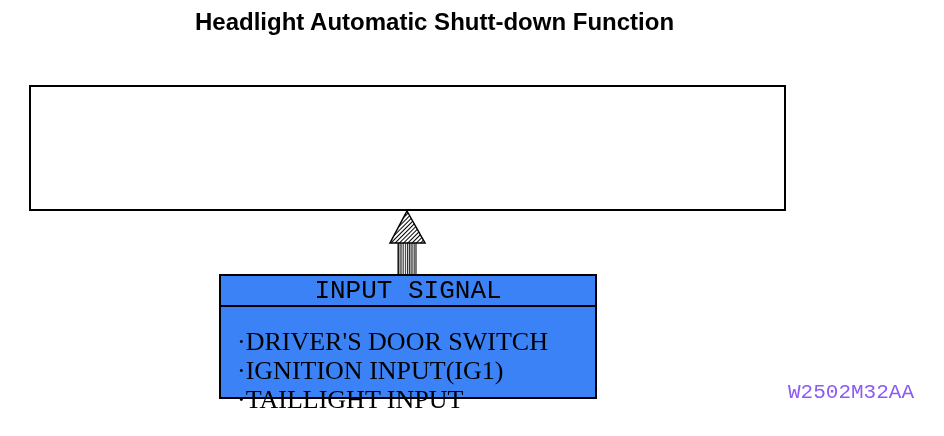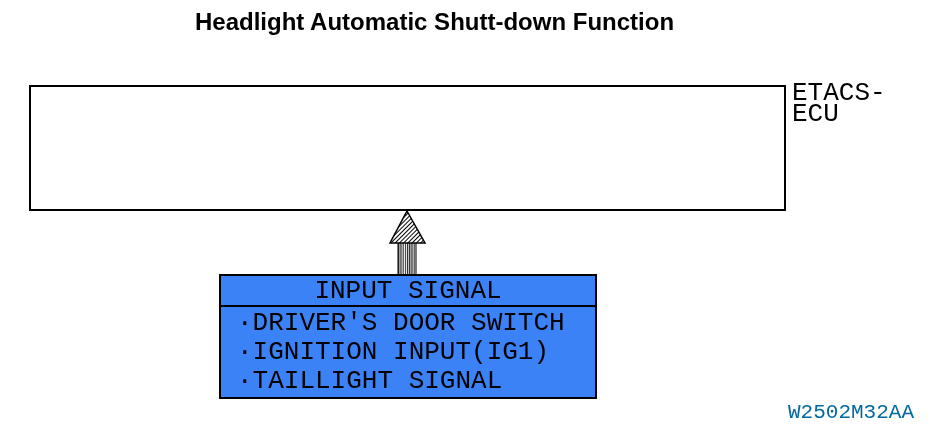--- a/index.html
+++ b/index.html
@@ -66,51 +66,48 @@
   }
   .input-box .header {
     height: 29px;
     border-bottom: 2px solid #000000;
     text-align: center;
     font-size: 26px;
     line-height: 30px;
     white-space: nowrap;
   }
   .input-box .items {
-    padding: 2px 0 0 16px;
+    padding: 20px 0 0 16px;
+    font-family: Liberation Serif, serif;
   }
   .input-box .item {
     font-size: 26px;
     line-height: 29px;
     white-space: nowrap;
   }
   .figure-code {
     position: absolute;
     left: 788px;
-    top: 401px;
+    top: 381px;
     font-family: "Liberation Mono", monospace;
     font-size: 21px;
     line-height: 23px;
     white-space: nowrap;
-    color: #0369a1;
+    color: #8b5cf6;
   }
 </style>
 </head>
 <body>
 
 <div class="canvas">
 
   <div class="title">Headlight Automatic Shutt-down Function</div>
 
   <div class="ecu-rect"></div>
 
-  <div class="ecu-label">
-    <div>ETACS-</div>
-    <div>ECU</div>
-  </div>
 
   <svg class="arrow-svg" viewBox="0 0 45 65" xmlns="http://www.w3.org/2000/svg">
     <defs>
       <pattern id="hatchDiag" width="3" height="3" patternUnits="userSpaceOnUse" patternTransform="rotate(45)">
         <rect width="3" height="3" fill="#ffffff"></rect>
         <line x1="0.5" y1="0" x2="0.5" y2="3" stroke="#000000" stroke-width="1"></line>
       </pattern>
       <pattern id="hatchVert" width="2.2" height="4" patternUnits="userSpaceOnUse">
         <rect width="2.2" height="4" fill="#ffffff"></rect>
         <line x1="0.6" y1="0" x2="0.6" y2="4" stroke="#000000" stroke-width="1"></line>
@@ -123,20 +120,20 @@
   <div class="input-box">
     <div class="header">INPUT SIGNAL</div>
     <div class="items">
       <div class="item">
         <span>·</span><span>DRIVER'S DOOR SWITCH</span>
       </div>
       <div class="item">
         <span>·</span><span>IGNITION INPUT(IG1)</span>
       </div>
       <div class="item">
-        <span>·</span><span>TAILLIGHT SIGNAL</span>
+        <span>·</span><span>TAILLIGHT INPUT</span>
       </div>
     </div>
   </div>
 
   <div class="figure-code">W2502M32AA</div>
 
 </div>
 
 </body></html>

